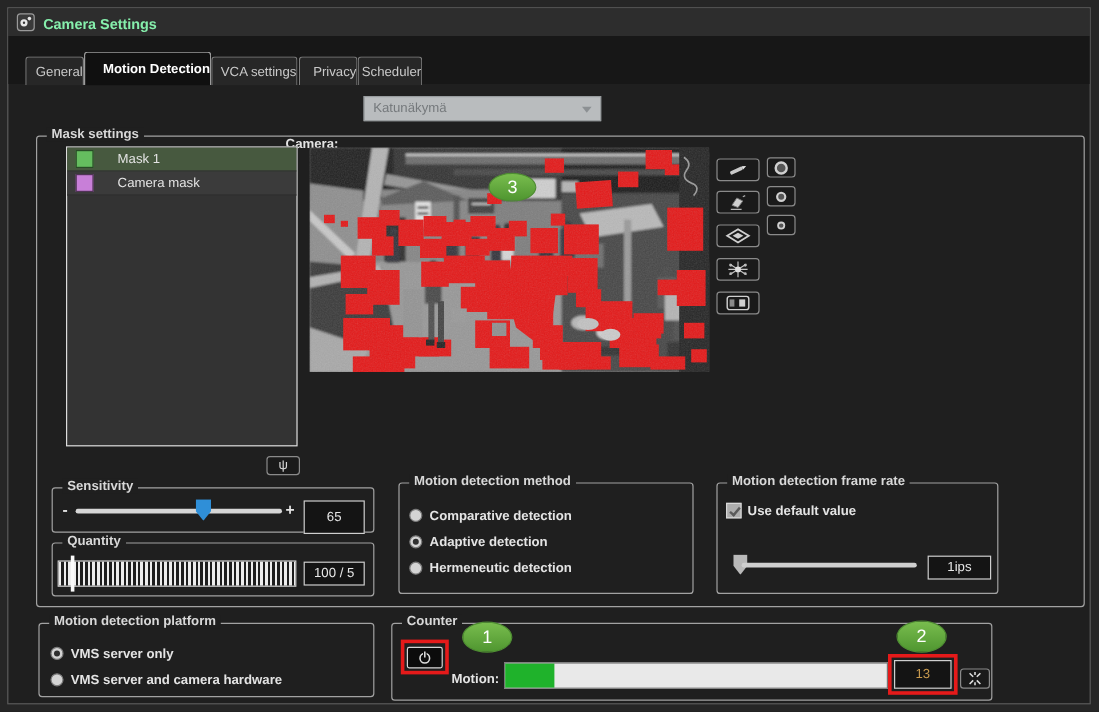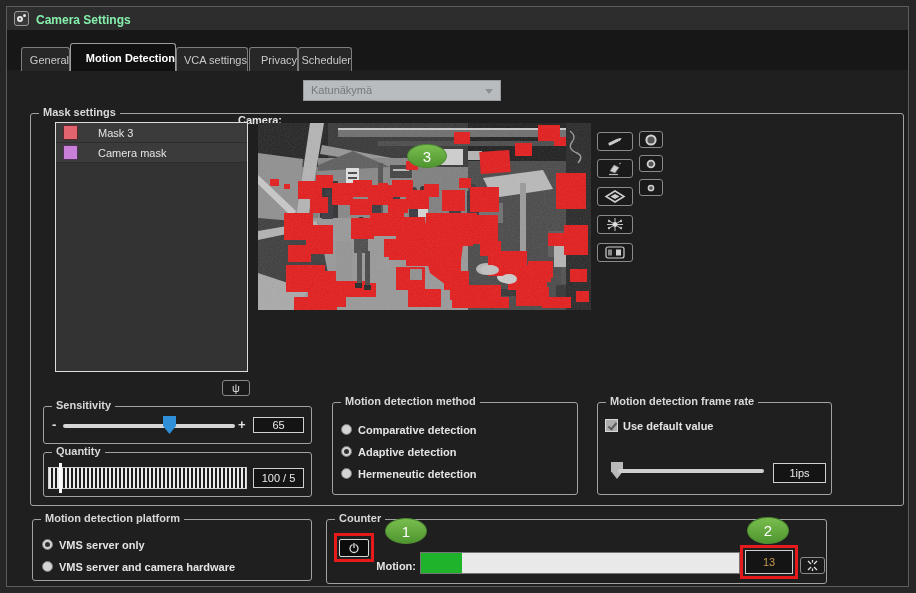--- a/index.html
+++ b/index.html
@@ -74,23 +74,23 @@
 <div class="abs dropdown">
   <span>Katunäkymä</span>
   <div class="ddarrow"></div>
 </div>
 
 <div class="abs grp" style="left:30px;top:113px;width:874px;height:393px;">
   <span class="gtitle">Mask settings</span>
 </div>
 
 <div class="abs masklist">
-  <div class="mrow">
-      <div class="swatch" style="background: rgb(226, 100, 111);"></div>
-      <span class="lbl">Mask 3</span>
+  <div class="mrow sel">
+      <div class="swatch" style="background: rgb(101, 189, 95);"></div>
+      <span class="lbl">Mask 1</span>
     </div>
   <div class="mrow">
       <div class="swatch" style="background: rgb(200, 127, 216);"></div>
       <span class="lbl">Camera mask</span>
     </div>
 </div>
 
 <div class="abs" style="left:258px;top:123px;width:333px;height:187px;">
 <svg width="333" height="187" viewBox="0 0 333 187" xmlns="http://www.w3.org/2000/svg">
   <defs>
@@ -304,21 +304,21 @@
   <span style="color:#d8d8d8;font-size:11px;line-height:11px;">ψ</span>
 </div>
 
 <div class="abs grp" style="left:43px;top:406px;width:269px;height:38px;">
   <span class="gtitle">Sensitivity</span>
 </div>
 <span class="abs lbl bold" style="left:52px;top:417px;font-size:13px;">-</span>
 <div class="abs track" style="left:63px;top:424px;width:172px;height:4px;"></div>
 <div class="abs thumb" style="left:163px;top:416px;width:13px;height:18px;background:#2f8fd8;"></div>
 <span class="abs lbl bold" style="left:238px;top:417px;font-size:13px;">+</span>
-<div class="abs vbox" style="left:253px;top:417px;width:51px;height:16px;">
+<div class="abs vbox" style="left:253px;top:417px;width:51px;height:28px;">
     <span>65</span>
   </div>
 
 <div class="abs grp" style="left:43px;top:452px;width:269px;height:45px;">
   <span class="gtitle">Quantity</span>
 </div>
 <div class="abs comb"></div>
 <div class="abs combmark"></div>
 <div class="abs vbox" style="left:253px;top:468px;width:51px;height:20px;">
     <span>100 / 5</span>

